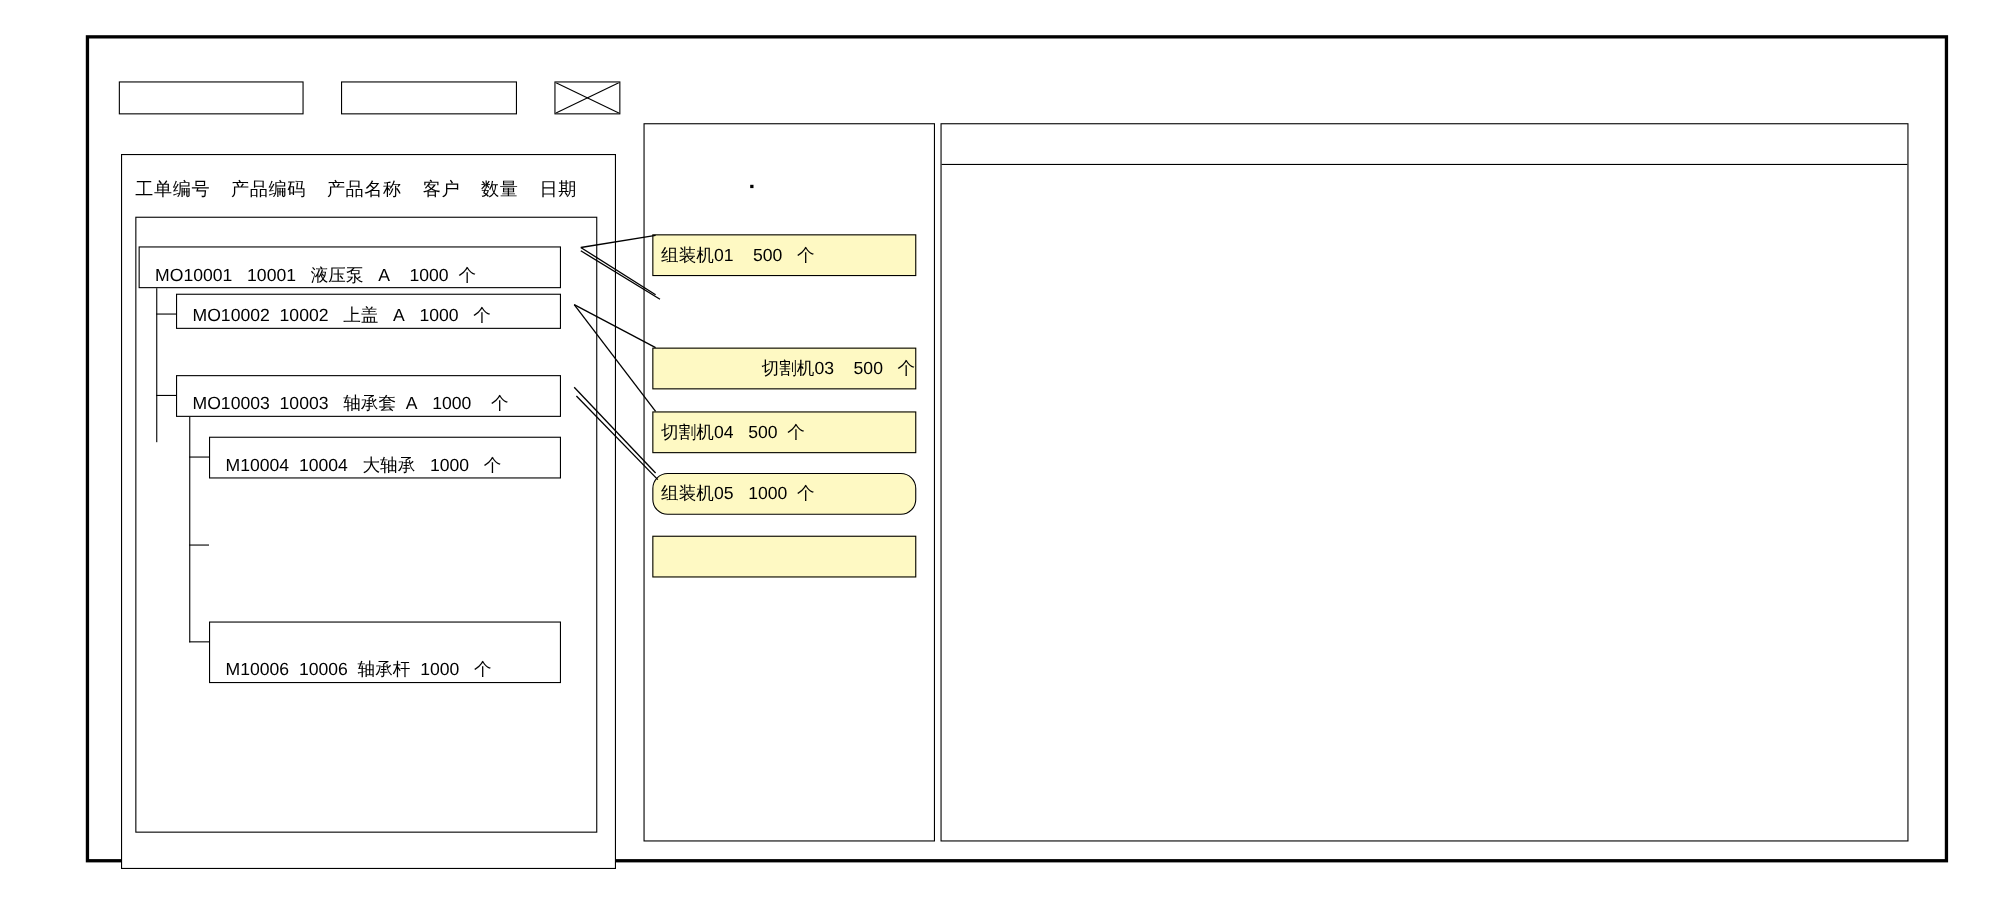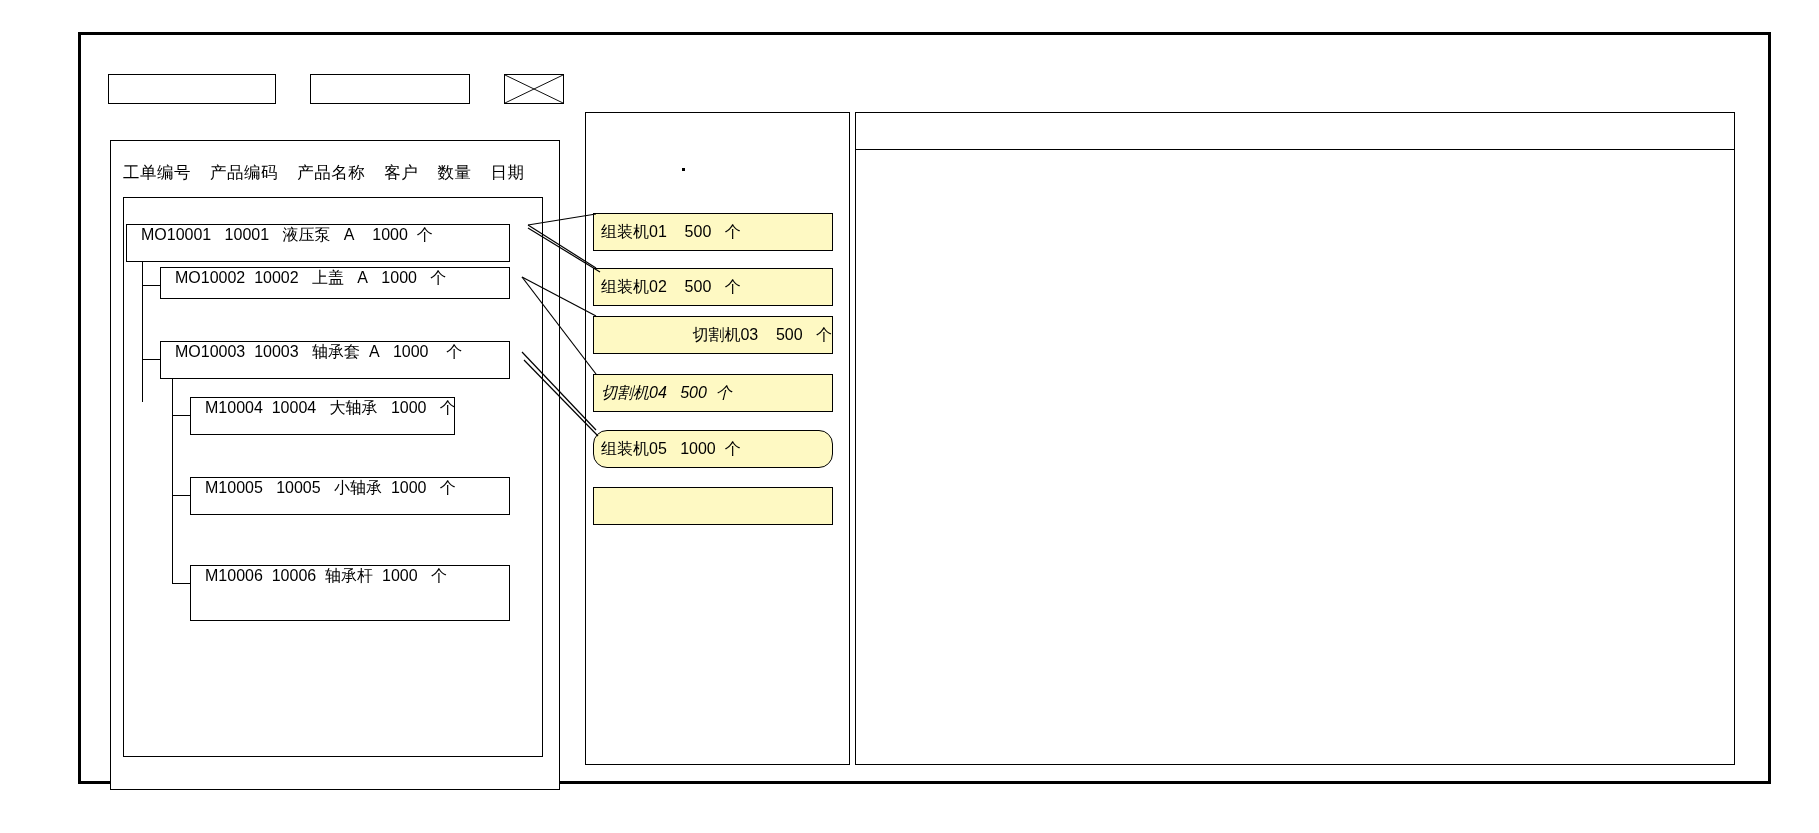--- a/index.html
+++ b/index.html
@@ -108,21 +108,21 @@
 
   
   .tree-row {
     position: absolute;
     border: 1.5px solid #000000;
     background: #ffffff;
     box-sizing: border-box;
     font-size: 16px;
     white-space: nowrap;
     display: flex;
-    align-items: flex-start;
+    align-items: flex-end;
   }
   .tree-row .cells {
     padding-left: 14px;
   }
   .tree-row .cell {
     display: inline-block;
   }
 
   
   .elbow {
@@ -277,39 +277,30 @@
         <span class="cells">
           <span class="cell">MO10003</span>&nbsp;
           <span class="cell">10003</span>&nbsp;&nbsp;
           <span class="cell">轴承套</span>&nbsp;
           <span class="cell">A</span>&nbsp;&nbsp;
           <span class="cell">1000</span>&nbsp;&nbsp;&nbsp;
           <span class="cell">个</span>
         </span>
       </div>
 
-      <div class="tree-row" style="left:66px; top:199px; width:265px; height:38px;">
+      <div class="tree-row" style="left:66px; top:199px; width:320px; height:38px;">
         <span class="cells">
           <span class="cell">M10004</span>&nbsp;
           <span class="cell">10004</span>&nbsp;&nbsp;
           <span class="cell">大轴承</span>&nbsp;&nbsp;
           <span class="cell">1000</span>&nbsp;&nbsp;
           <span class="cell">个</span>
         </span>
       </div>
 
-      <div class="tree-row" style="left:66px; top:279px; width:320px; height:38px;">
-        <span class="cells">
-          <span class="cell">M10005</span>&nbsp;&nbsp;
-          <span class="cell">10005</span>&nbsp;&nbsp;
-          <span class="cell">小轴承</span>&nbsp;
-          <span class="cell">1000</span>&nbsp;&nbsp;
-          <span class="cell">个</span>
-        </span>
-      </div>
 
       <div class="tree-row" style="left:66px; top:367px; width:320px; height:56px;">
         <span class="cells">
           <span class="cell">M10006</span>&nbsp;
           <span class="cell">10006</span>&nbsp;
           <span class="cell">轴承杆</span>&nbsp;
           <span class="cell">1000</span>&nbsp;&nbsp;
           <span class="cell">个</span>
         </span>
       </div>
@@ -321,37 +312,30 @@
     <div class="mid-dot"></div>
 
     <div class="machine-row" style="top:100px;">
       <span class="cells">
         <span class="cell">组装机01</span>&nbsp;&nbsp;&nbsp;
         <span class="cell">500</span>&nbsp;&nbsp;
         <span class="cell">个</span>
       </span>
     </div>
 
-    <div class="machine-row" style="top:155px;">
-      <span class="cells">
-        <span class="cell">组装机02</span>&nbsp;&nbsp;&nbsp;
-        <span class="cell">500</span>&nbsp;&nbsp;
-        <span class="cell">个</span>
-      </span>
-    </div>
 
     <div class="machine-row" style="top:203px;justify-content:flex-end;">
       <span class="cells">
         <span class="cell">切割机03</span>&nbsp;&nbsp;&nbsp;
         <span class="cell">500</span>&nbsp;&nbsp;
         <span class="cell">个</span>
       </span>
     </div>
 
-    <div class="machine-row" style="top:261px;font-style:italic;">
+    <div class="machine-row" style="top:261px;">
       <span class="cells">
         <span class="cell">切割机04</span>&nbsp;&nbsp;
         <span class="cell">500</span>&nbsp;
         <span class="cell">个</span>
       </span>
     </div>
 
     <div class="machine-row" style="top:317px;border-radius:14px;">
       <span class="cells">
         <span class="cell">组装机05</span>&nbsp;&nbsp;

